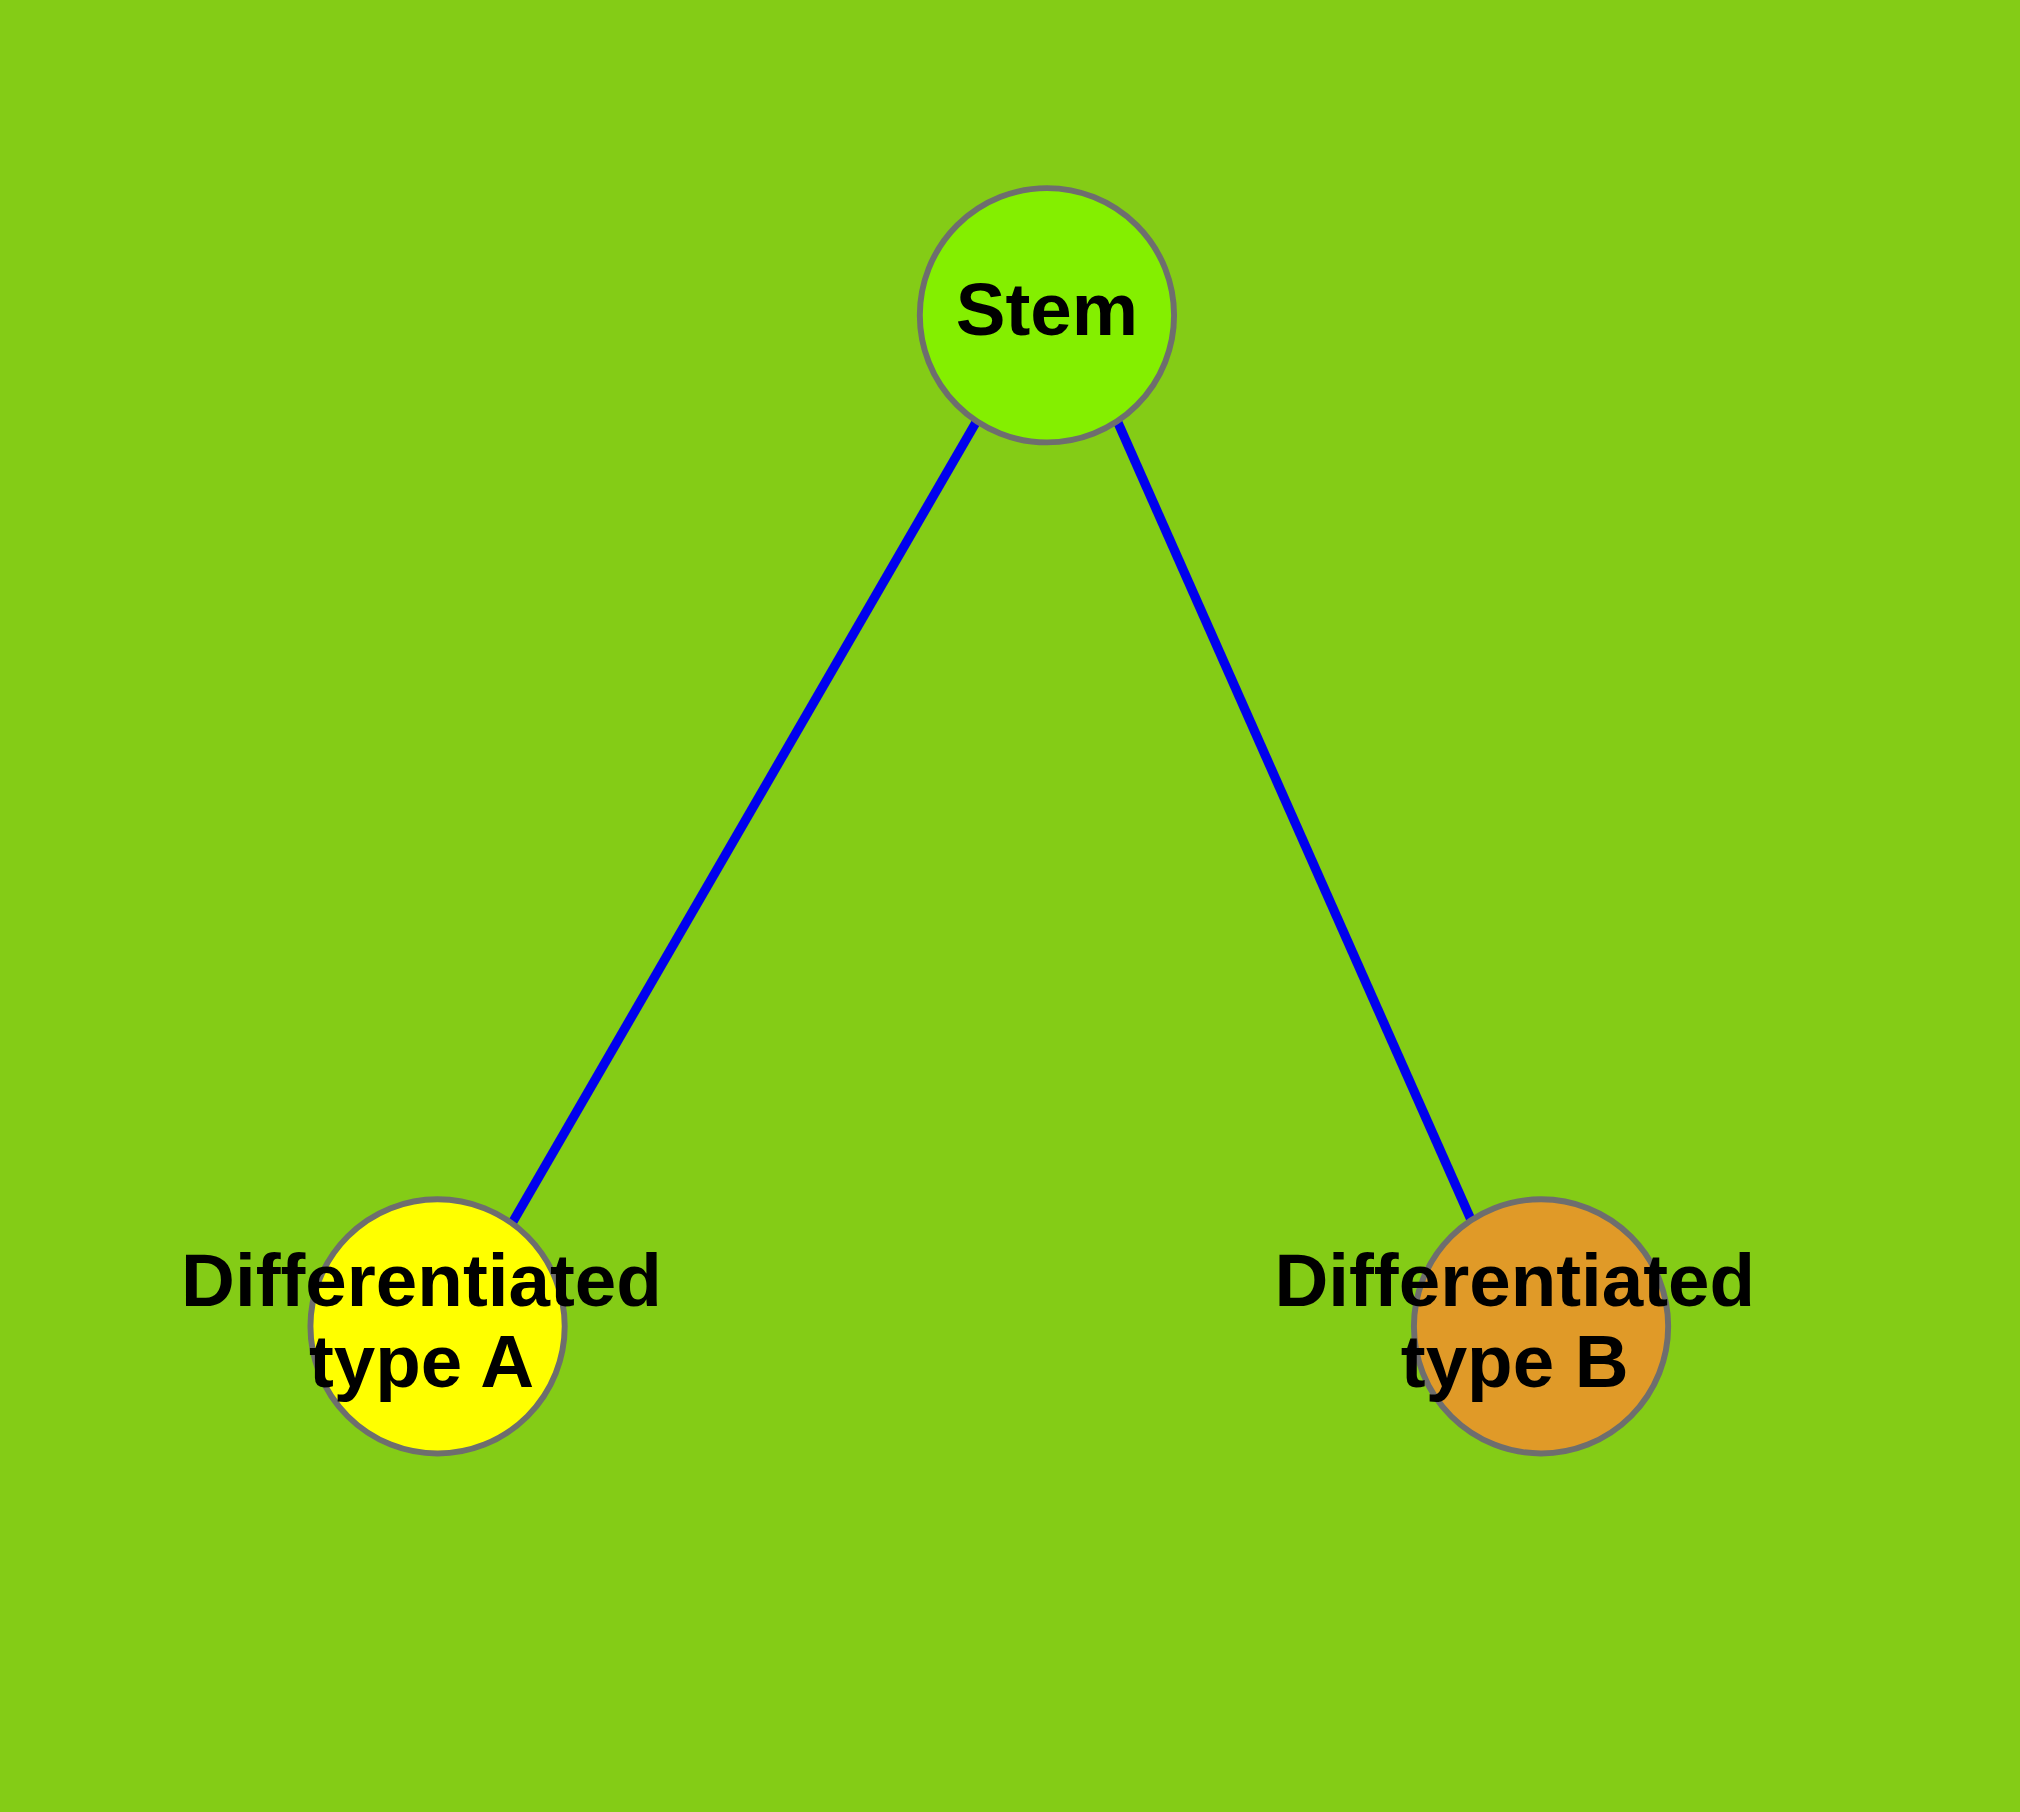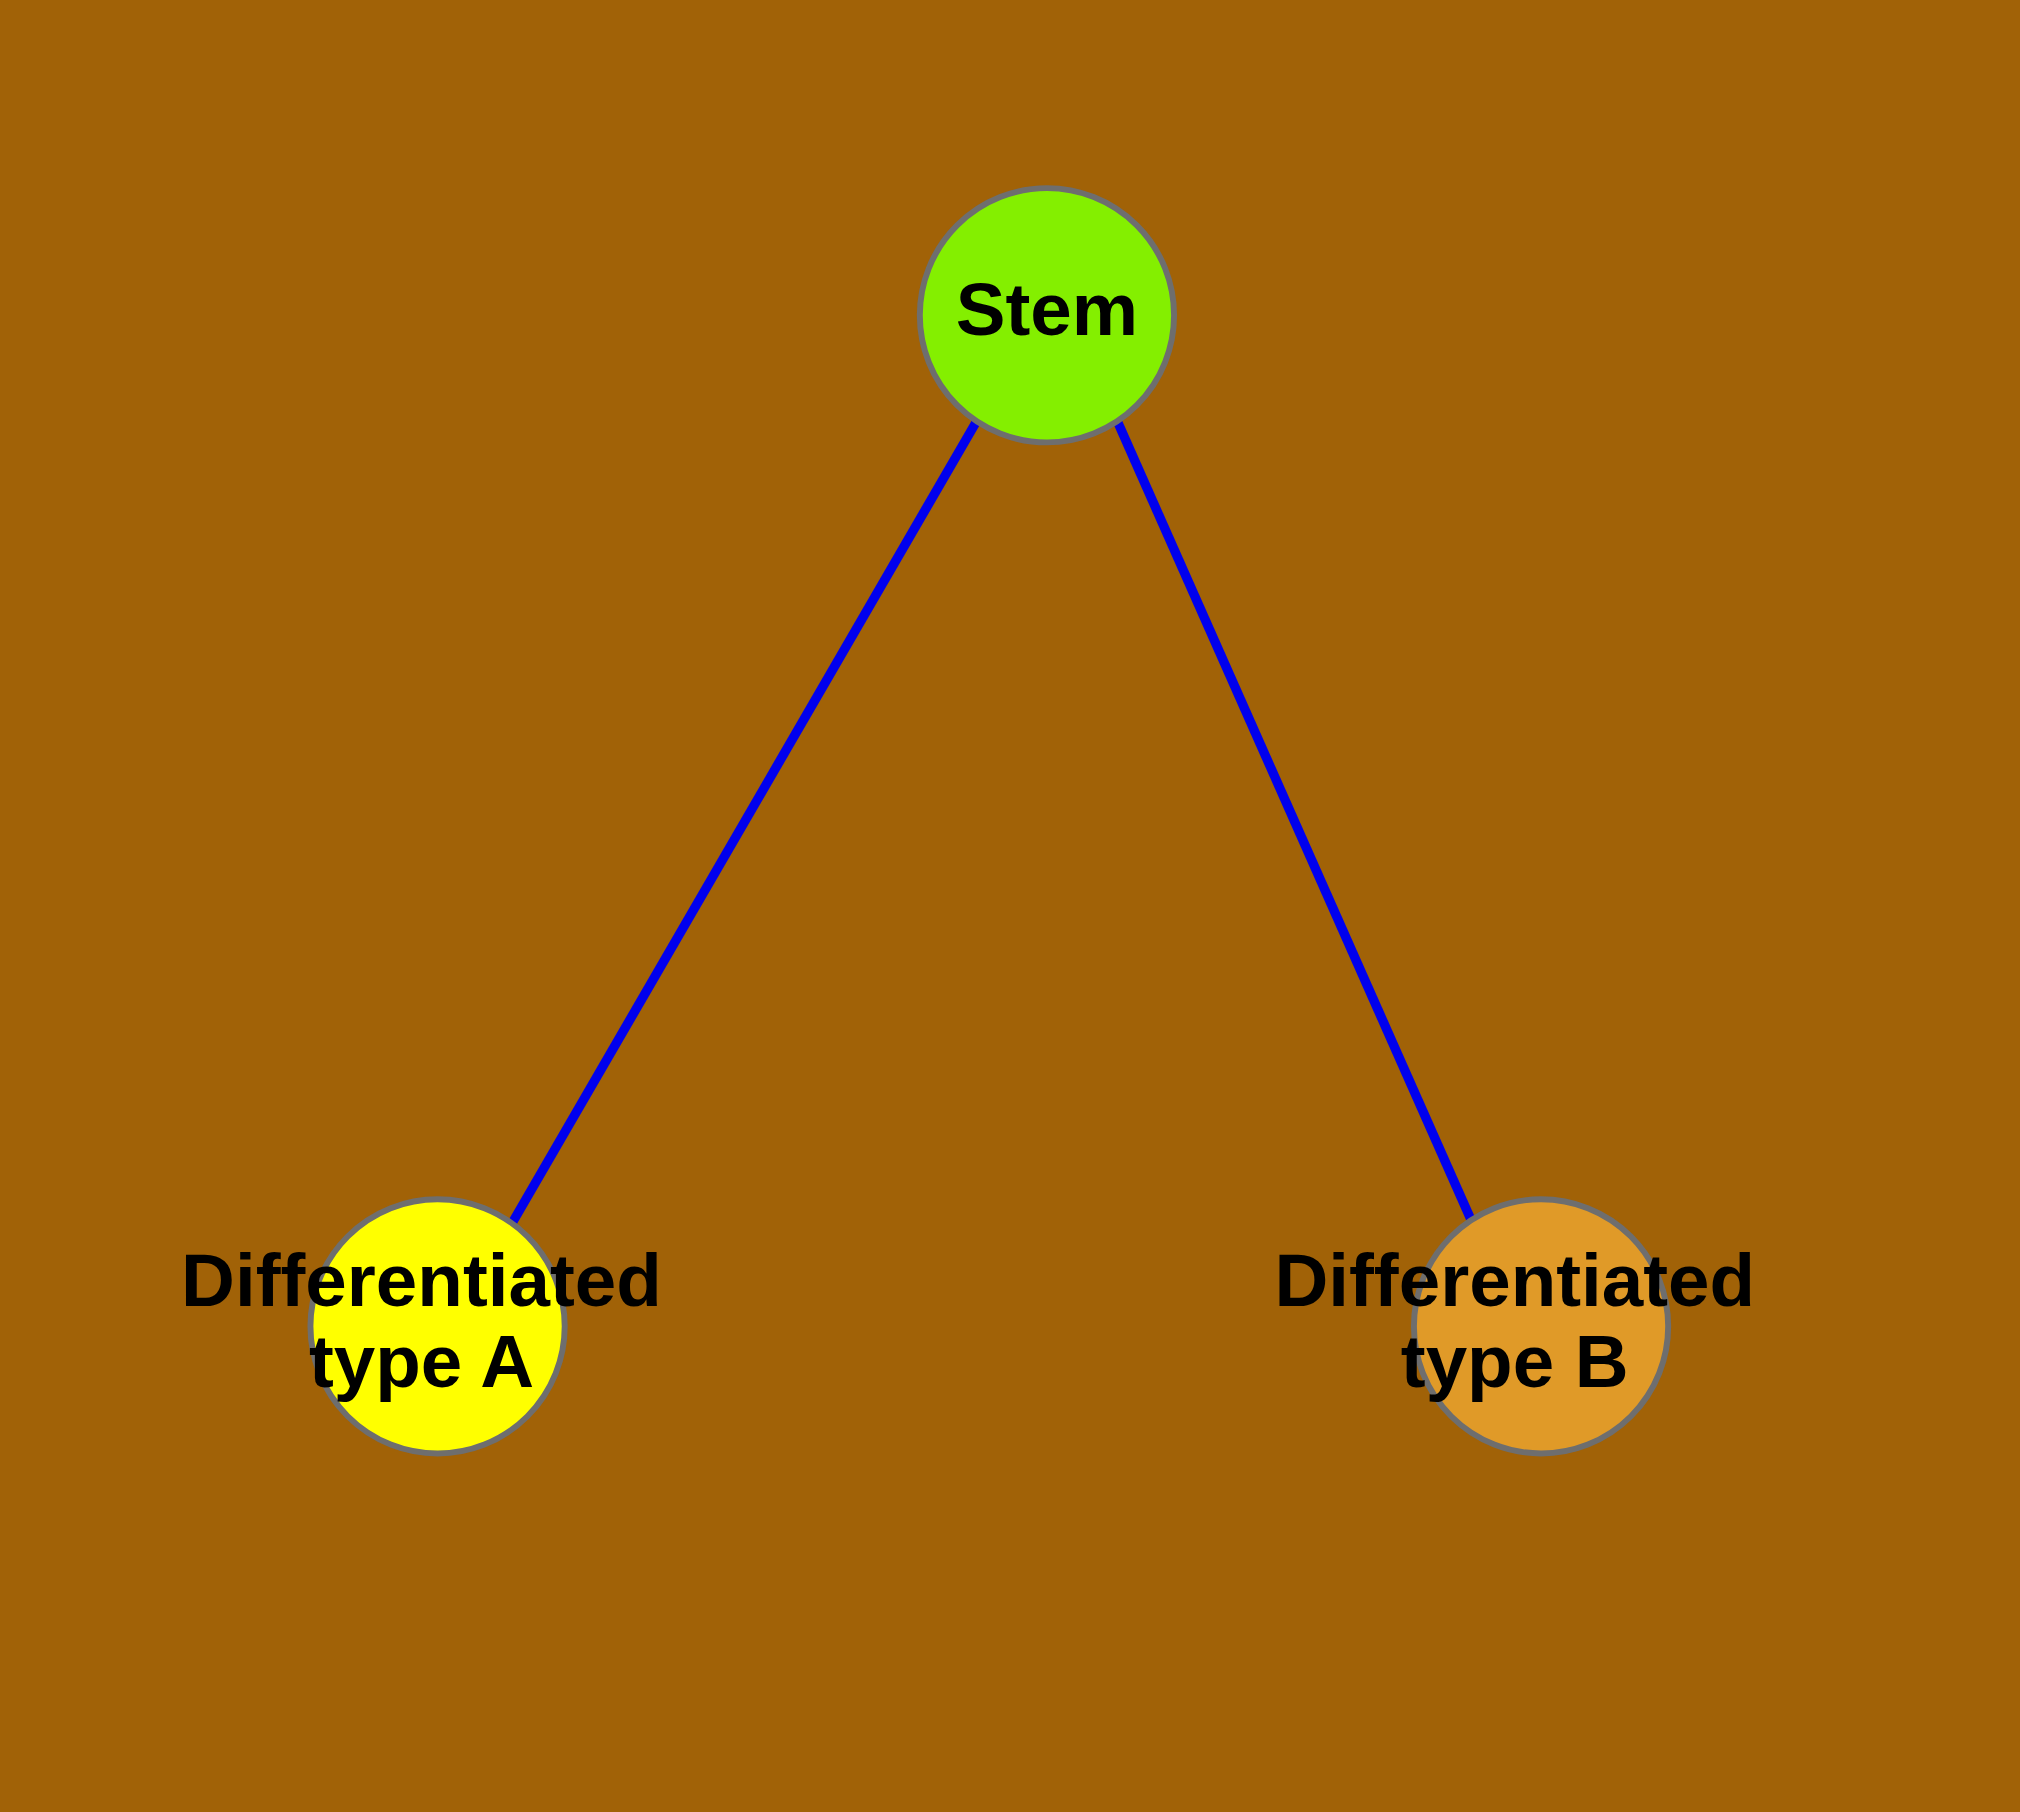--- a/index.html
+++ b/index.html
@@ -33,21 +33,21 @@
     text-anchor: middle;
     dominant-baseline: middle;
   }
   .edge-line {
     stroke-linecap: butt;
   }
 </style>
 </head>
 <body>
 
-<div id="canvas" style="width: 2021px; height: 1812px; background: #a16207;">
+<div id="canvas" style="width: 2021px; height: 1812px; background: #84cc16;">
   <svg id="graph-svg" viewBox="0 0 2384 2138" xmlns="http://www.w3.org/2000/svg" style="width: 2021px; height: 1812px;">
 
     <g>
       <line class="edge-line" x1="1152" y1="497" x2="604" y2="1443" stroke="#0000ee" stroke-width="11"></line>
       <line class="edge-line" x1="1318" y1="497" x2="1737" y2="1443" stroke="#0000ee" stroke-width="11"></line>
     </g>
 
     <g>
       <g>
         <circle cx="1235" cy="372" r="150" fill="#84ef00" stroke="#6e6e6e" stroke-width="7"></circle>

